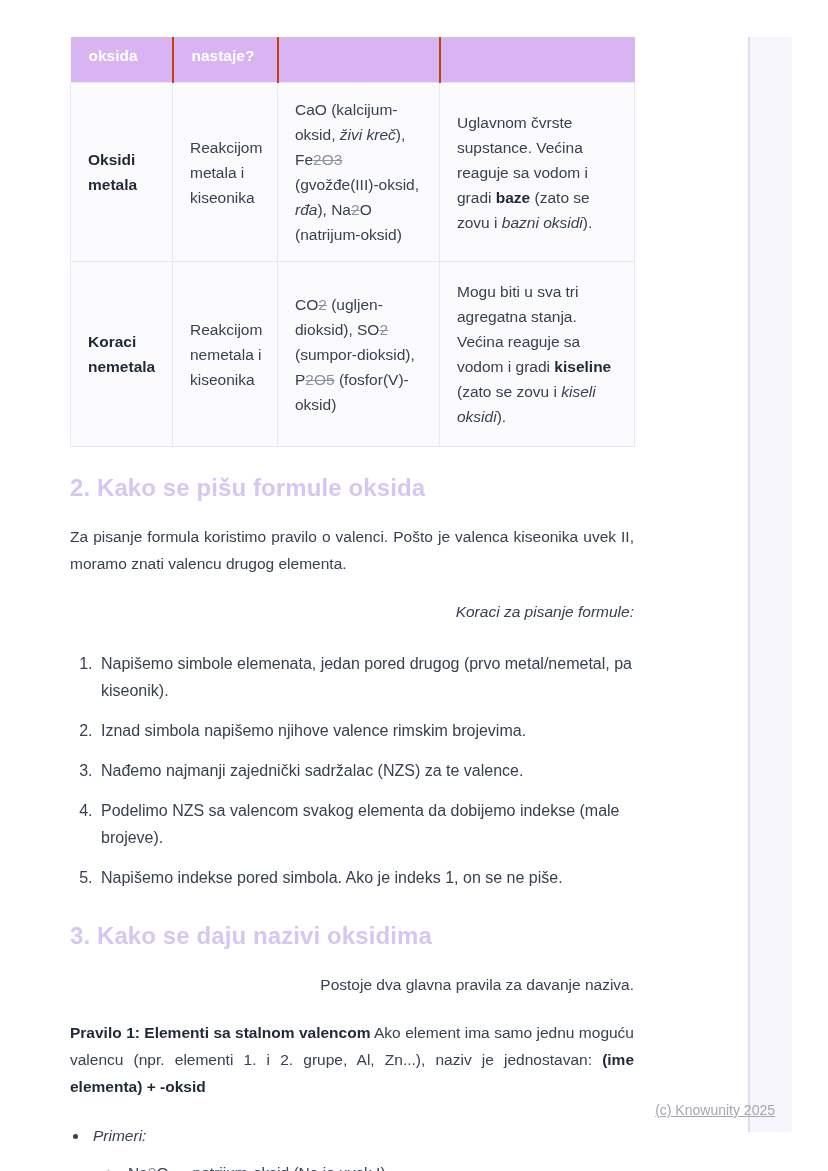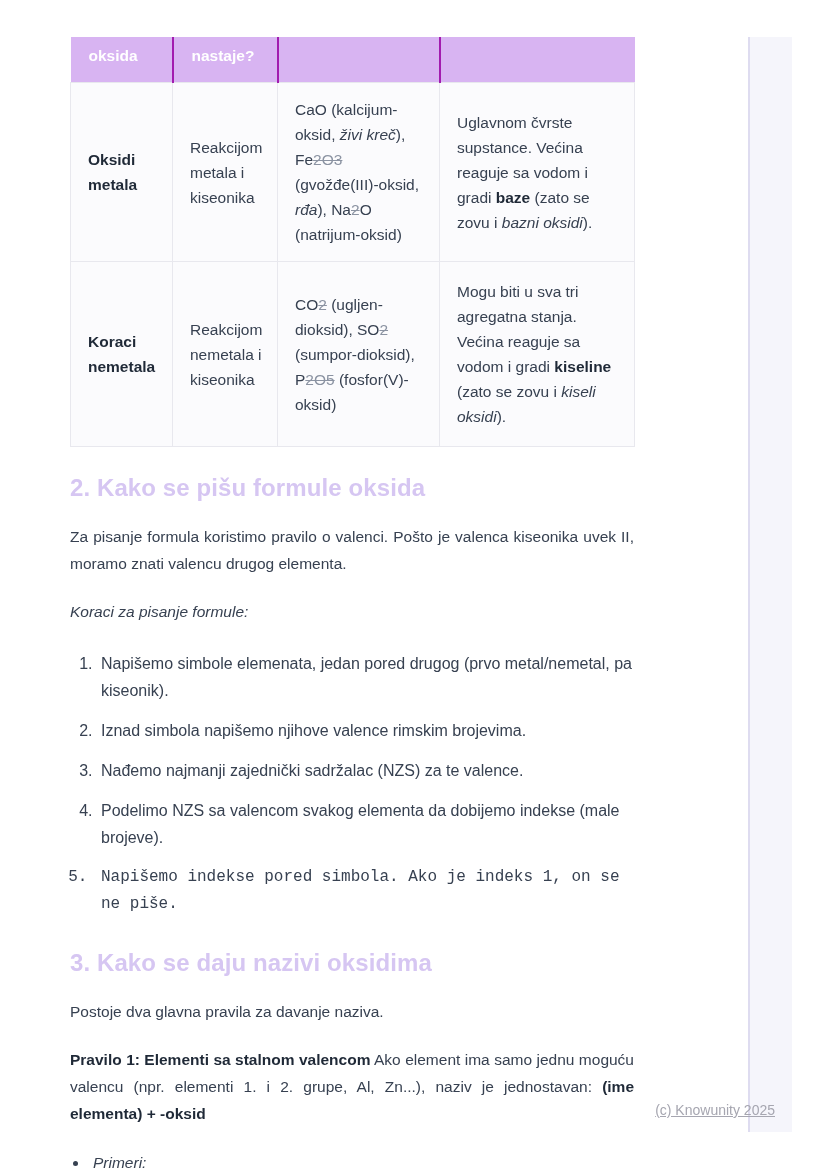--- a/index.html
+++ b/index.html
@@ -32,42 +32,42 @@
     border-collapse:collapse;width:564px;table-layout:fixed;
     font-size:15.5px;line-height:25px;
   }
   table.oxides col.c1{width:102px;}
   table.oxides col.c2{width:105px;}
   table.oxides col.c3{width:162px;}
   table.oxides col.c4{width:195px;}
   table.oxides th{
     background:var(--header-bg);color:#ffffff;font-weight:700;
     text-align:left;padding:6px 8px 14px 18px;height:43px;
-    border-right:2px solid #a21caf;vertical-align:middle;font-size:15.5px;
+    border-right:2px solid #c2410c;vertical-align:middle;font-size:15.5px;
   }
   table.oxides th:last-child{border-right:none;}
   table.oxides td{
     border:1px solid var(--border);background:var(--cell-bg);
     vertical-align:middle;padding:14px 14px 14px 17px;
   }
   table.oxides tr.r1 td{height:178px;}
   table.oxides tr.r2 td{height:185px;}
   td.tcol1{font-weight:700;color:var(--bold-text);}
   h2.heading{
     color:var(--heading-text);font-size:24px;font-weight:700;
     margin-top:27px;letter-spacing:0.1px;
   }
-  p.body{font-size:15.5px;line-height:27px;margin-top:21px;}
+  p.body{font-size:15.5px;line-height:27px;margin-top:21px;text-align:right;}
   p.just{text-align:justify;}
   .italic{font-style:italic;}
   ol.steps{
     margin-top:25px;padding-left:27px;font-size:16px;line-height:27px;
   }
   ol.steps li{margin-bottom:13px;padding-left:4px;}
-  ol.steps li:last-child{margin-bottom:0;font-family:Liberation Mono, monospace;}
+  ol.steps li:last-child{margin-bottom:0;}
   h2.heading.h3gap{margin-top:31px;}
   ul.examples{
     margin-top:24px;padding-left:19px;font-size:15.5px;line-height:24px;
     list-style-type:disc;
   }
   ul.examples > li{padding-left:4px;}
   ul.sub{
     margin-top:13px;padding-left:29px;list-style-type:circle;
     font-style:normal;
   }

